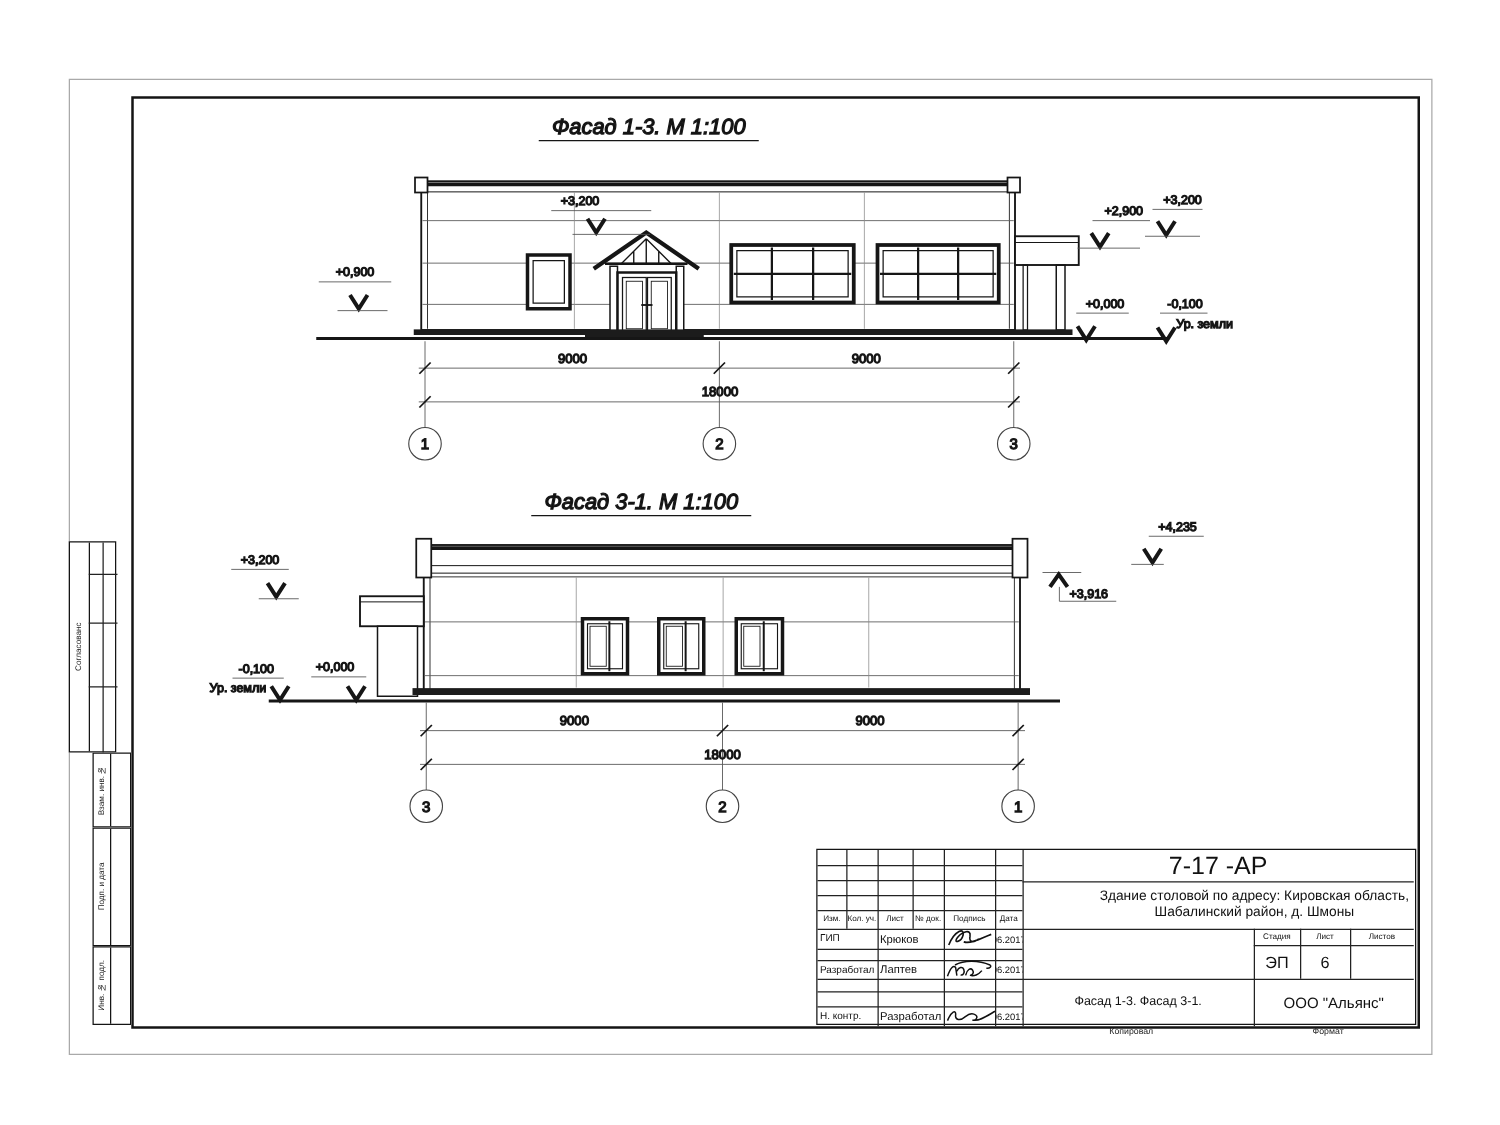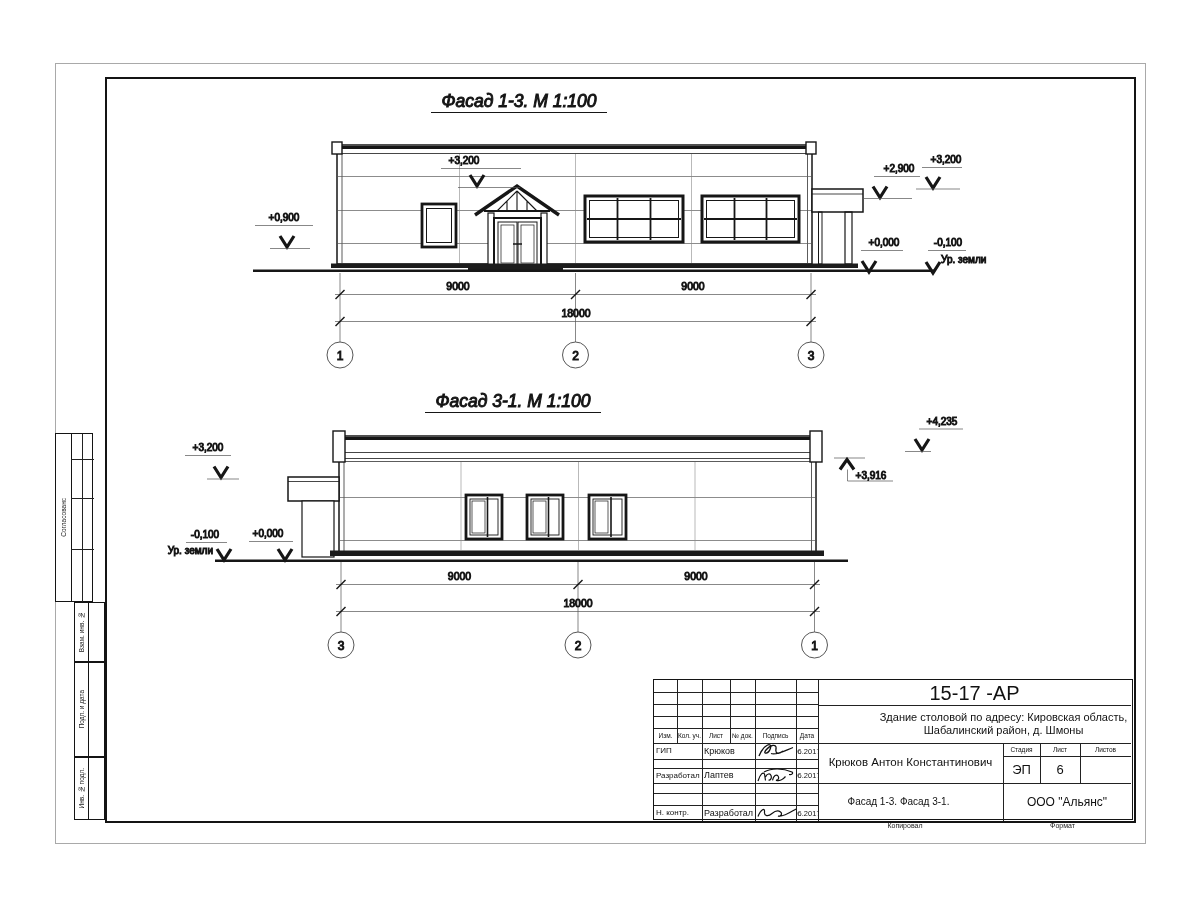--- a/index.html
+++ b/index.html
@@ -348,29 +348,28 @@
   <svg class="abs" style="left:102px;top:60px;" width="40" height="20" viewBox="0 0 40 20">
     <path d="M3,16 C8,4 16,2 14.5,8 C13,14 6,15 10,10 C14,5 21,3 20,9 C19,14 23,14.5 27,11 M15,13.5 C21,15.5 30,10 37,7.5" stroke="#111" stroke-width="1.3" fill="none"></path>
   </svg>
   <svg class="abs" style="left:102px;top:87px;" width="40" height="17" viewBox="0 0 40 17">
     <path d="M2,14 C4.5,6.5 7,5 8.5,7 L9.5,13.5 M9.5,10 C11,6.5 14,6 15,8.5 C16,11 14.5,13.5 12.5,13 M16.5,13.3 C17.5,8.5 20.5,7 22,9 C23.5,11 22,13.5 20,13.1 C23,14.5 27,12.5 29.5,9.5 M8,5 C15,1 27,1 36,5 C37.5,6 36,8 33,7.5" stroke="#111" stroke-width="1.2" fill="none"></path>
   </svg>
   <svg class="abs" style="left:102px;top:123px;" width="42" height="18" viewBox="0 0 42 18">
     <path d="M2,13.5 C5,6 9,4.5 8.5,9 C8,13 12,14 16,10.5 C19,8 22,7 24.5,9 C27,11 24,14 22,13 C27,14.5 34,9.5 40,6" stroke="#111" stroke-width="1.2" fill="none"></path>
   </svg>
 
-  <div class="cell f20" style="left:164px;top:0;width:313px;height:25px;">15-17 -АР</div>
+  <div class="cell f20" style="left:164px;top:0;width:313px;height:25px;">7-17 -АР</div>
   <div class="cell" style="left:164px;top:25px;width:371px;height:38px;flex-direction:column;">
     <span class="f11">Здание столовой по адресу: Кировская область,</span>
     <span class="f11">Шабалинский район, д. Шмоны</span>
   </div>
-  <div class="cell f115" style="left:164px;top:63px;width:185px;height:40px;">Крюков Антон Константинович</div>
   <div class="cell f65" style="left:349px;top:63px;width:37px;height:13px;">Стадия</div>
   <div class="cell f65" style="left:386px;top:63px;width:40px;height:13px;">Лист</div>
   <div class="cell f65" style="left:426px;top:63px;width:51px;height:13px;">Листов</div>
   <div class="cell f13" style="left:349px;top:76px;width:37px;height:27px;">ЭП</div>
   <div class="cell f13" style="left:386px;top:76px;width:40px;height:27px;">6</div>
-  <div class="cell f10" style="left:152px;top:103px;width:185px;height:38px;">Фасад 1-3. Фасад 3-1.</div>
+  <div class="cell f10" style="left:164px;top:103px;width:185px;height:38px;">Фасад 1-3. Фасад 3-1.</div>
   <div class="cell f12" style="left:349px;top:103px;width:128px;height:38px;">ООО "Альянс"</div>
 </div>
 
 <div class="abs foot" style="left:870px;top:822px;width:70px;">Копировал</div>
 <div class="abs foot" style="left:1030px;top:822px;width:65px;">Формат</div>
 
 </body></html>

